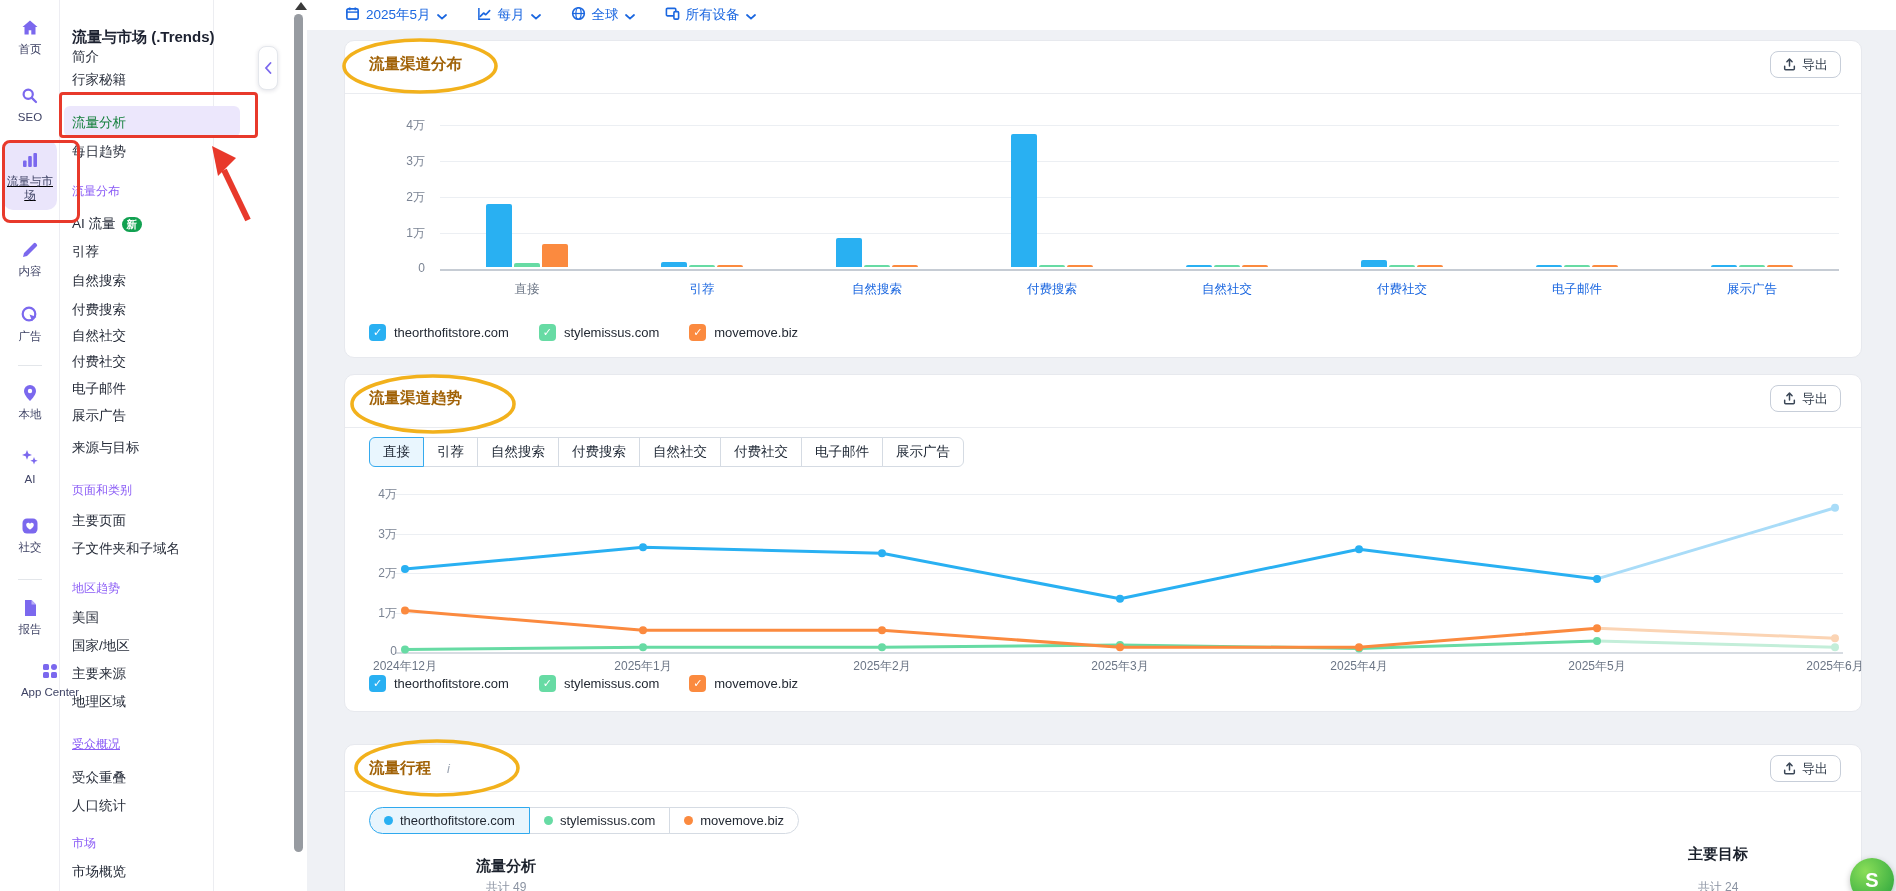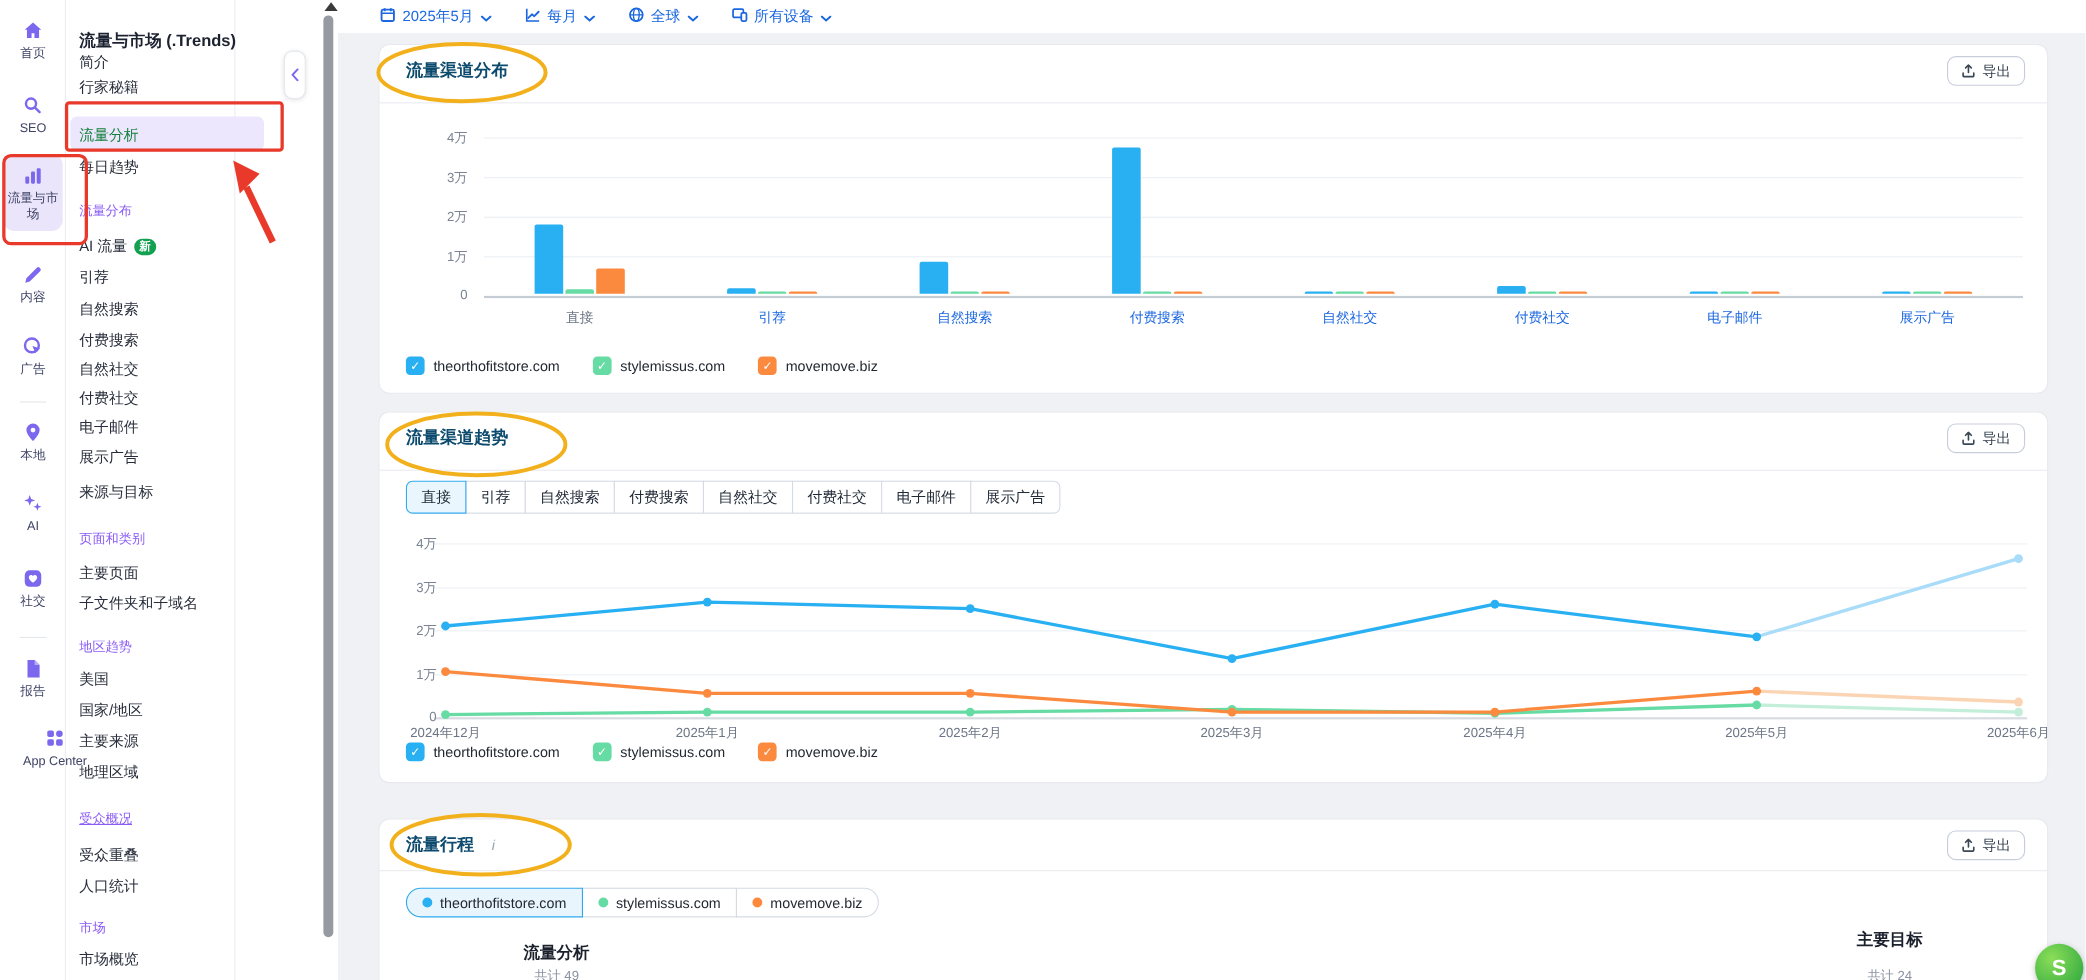--- a/index.html
+++ b/index.html
@@ -28,21 +28,21 @@
   .vscroll-arrow { position:absolute; left:295px; top:2px; width:0; height:0; border-left:6px solid transparent; border-right:6px solid transparent; border-bottom:8px solid #3a3a3a; z-index:6; }
   .vscroll-thumb { position:absolute; left:294px; top:14px; width:9px; height:838px; background:#979ba1; border-radius:5px; z-index:6; cursor:pointer; }
   .collapse-tab { position:absolute; left:258px; top:46px; width:20px; height:44px; background:#fff; border:1px solid #e4e7ec; border-radius:8px; box-shadow:0 1px 4px rgba(40,40,80,.14); display:flex; align-items:center; justify-content:center; z-index:7; cursor:pointer; }
 
   
   .main { position:absolute; left:307px; top:0; width:1589px; height:891px; background:#eff1f5; }
   .topbar { position:absolute; left:0; top:0; width:1589px; height:30px; background:#fff; display:flex; align-items:center; padding-left:38px; gap:30px; }
   .filter { display:flex; align-items:center; gap:6px; color:#1b67e0; font-size:13.5px; font-weight:500; cursor:pointer; }
 
   .card { position:absolute; left:37px; width:1518px; background:#fff; border:1px solid #e7e9ee; border-radius:10px; }
-  .card-title { position:absolute; left:24px; top:13px; font-size:15.5px; font-weight:bold; color:#0c4a6e; }
+  .card-title { position:absolute; left:24px; top:13px; font-size:15.5px; font-weight:bold; color:#a16207; }
   .card-divider { position:absolute; left:0; top:52px; width:100%; height:1px; background:#eaecf0; }
   .export-btn { position:absolute; right:20px; top:10px; height:27px; display:flex; align-items:center; gap:6px; padding:0 12px; border:1px solid #c7ced9; border-radius:8px; background:#fff; font-size:13px; color:#36414f; cursor:pointer; }
 
   
   .ytick { position:absolute; width:56px; text-align:right; font-size:12px; color:#7b8494; }
   .gridline { position:absolute; left:95px; width:1399px; height:1px; background:#eceff3; }
   .gridline.base { background:#c6ccd4; height:2px; }
   .bar-group { position:absolute; bottom:0; display:flex; align-items:flex-end; gap:2px; }
   .bar { width:26px; border-radius:2px 2px 0 0; }
   .xcat { position:absolute; width:140px; text-align:center; font-size:12.5px; font-weight:500; }
@@ -91,21 +91,21 @@
           </svg></span>
                    <span class="rlb">首页</span>
       </div>
       <div class="rail-item" style="top: 86px;">
         <span class="ric"><svg viewBox="0 0 20 20" width="20" height="20">
             <circle cx="8.2" cy="8.2" r="4.6" fill="none" stroke="#7b68ee" stroke-width="2.2"></circle>
             <path d="M11.6 11.6 16 16" stroke="#7b68ee" stroke-width="2.2" stroke-linecap="round"></path>
           </svg></span>
                    <span class="rlb">SEO</span>
       </div>
-      <div class="rail-item active" style="top: 140px;">
+      <div class="rail-item active" style="top: 140px; text-decoration: underline;">
         <span class="ric"><svg viewBox="0 0 20 20" width="20" height="20">
             <rect x="3" y="10.5" width="3.6" height="6.5" rx="1" fill="#7b68ee"></rect>
             <rect x="8.2" y="6" width="3.6" height="11" rx="1" fill="#7b68ee"></rect>
             <rect x="13.4" y="3" width="3.6" height="14" rx="1" fill="#7b68ee"></rect>
           </svg></span>
                    <span class="rlb">流量与市场</span>
       </div>
       <div class="rail-item" style="top: 240px;">
         <span class="ric"><svg viewBox="0 0 20 20" width="20" height="20">
             <path d="M3 17l1-4L13.5 3.5a1.8 1.8 0 0 1 2.6 0l.4.4a1.8 1.8 0 0 1 0 2.6L7 16z" fill="#7b68ee"></path>

